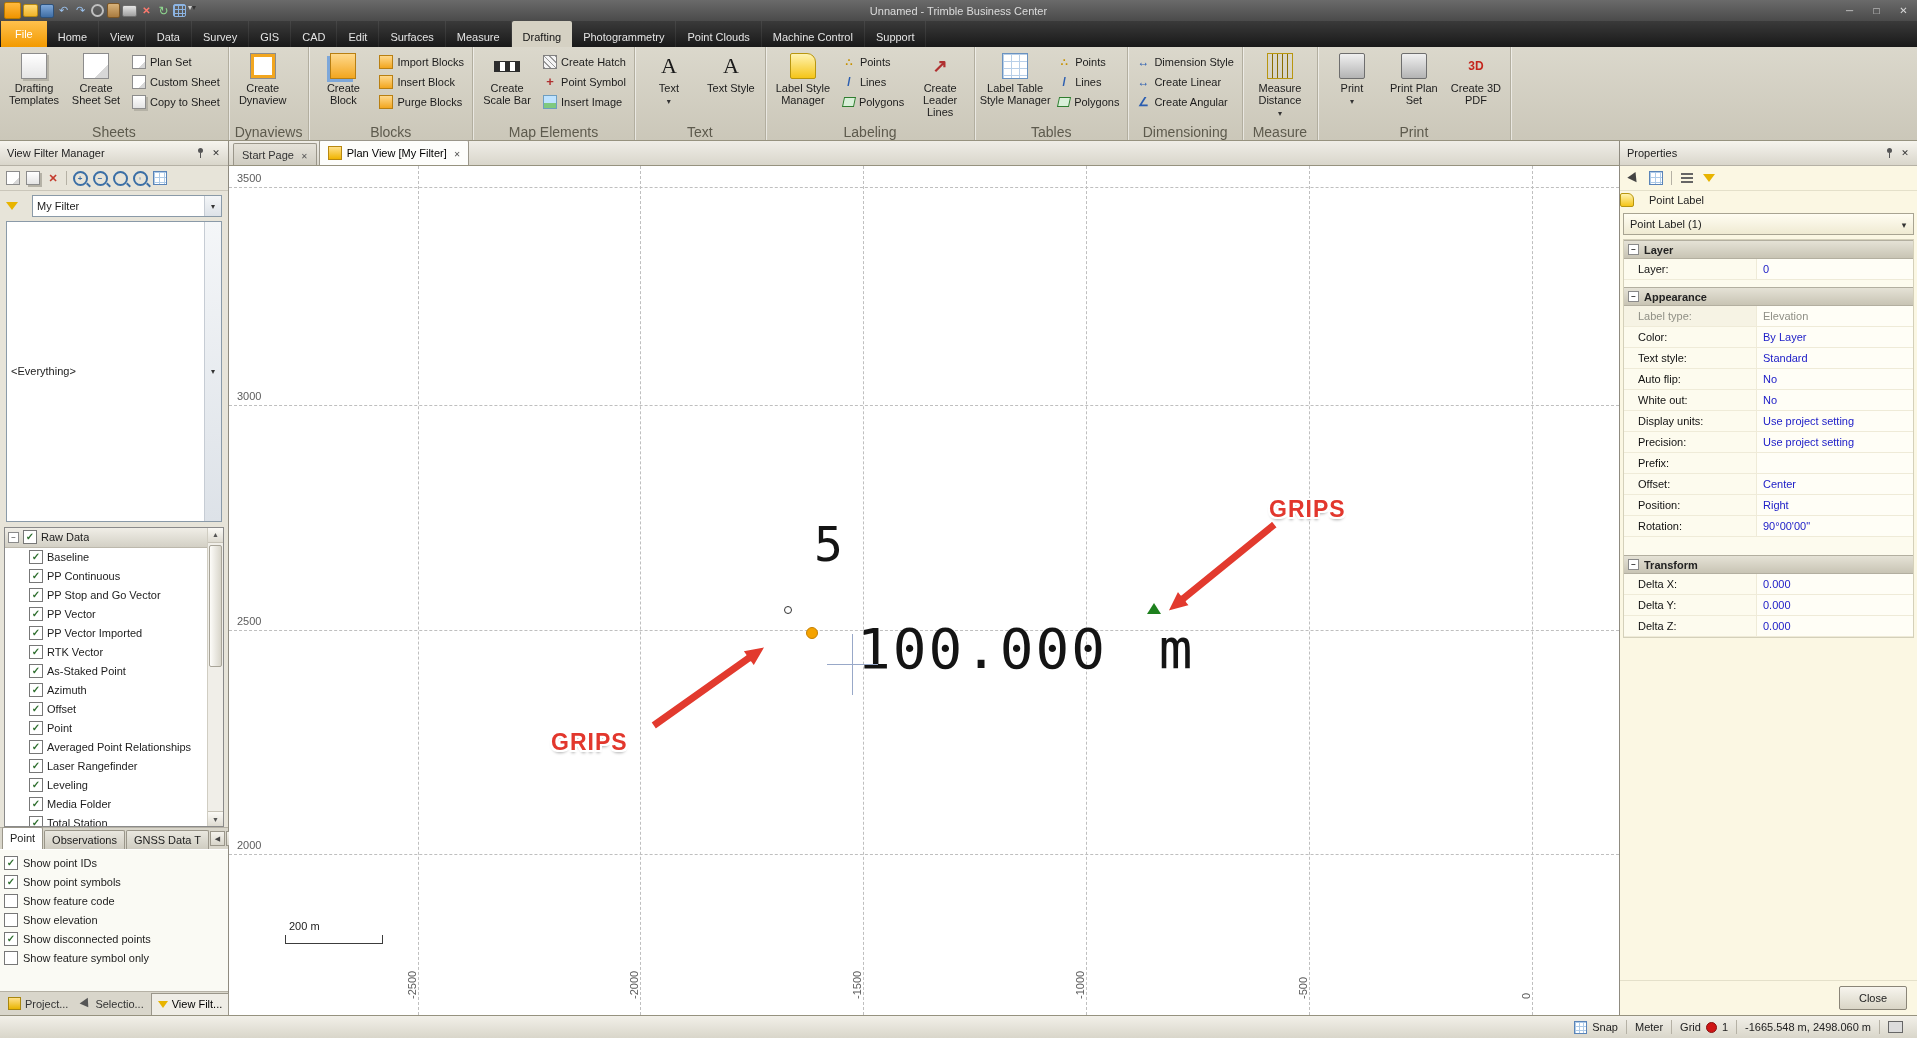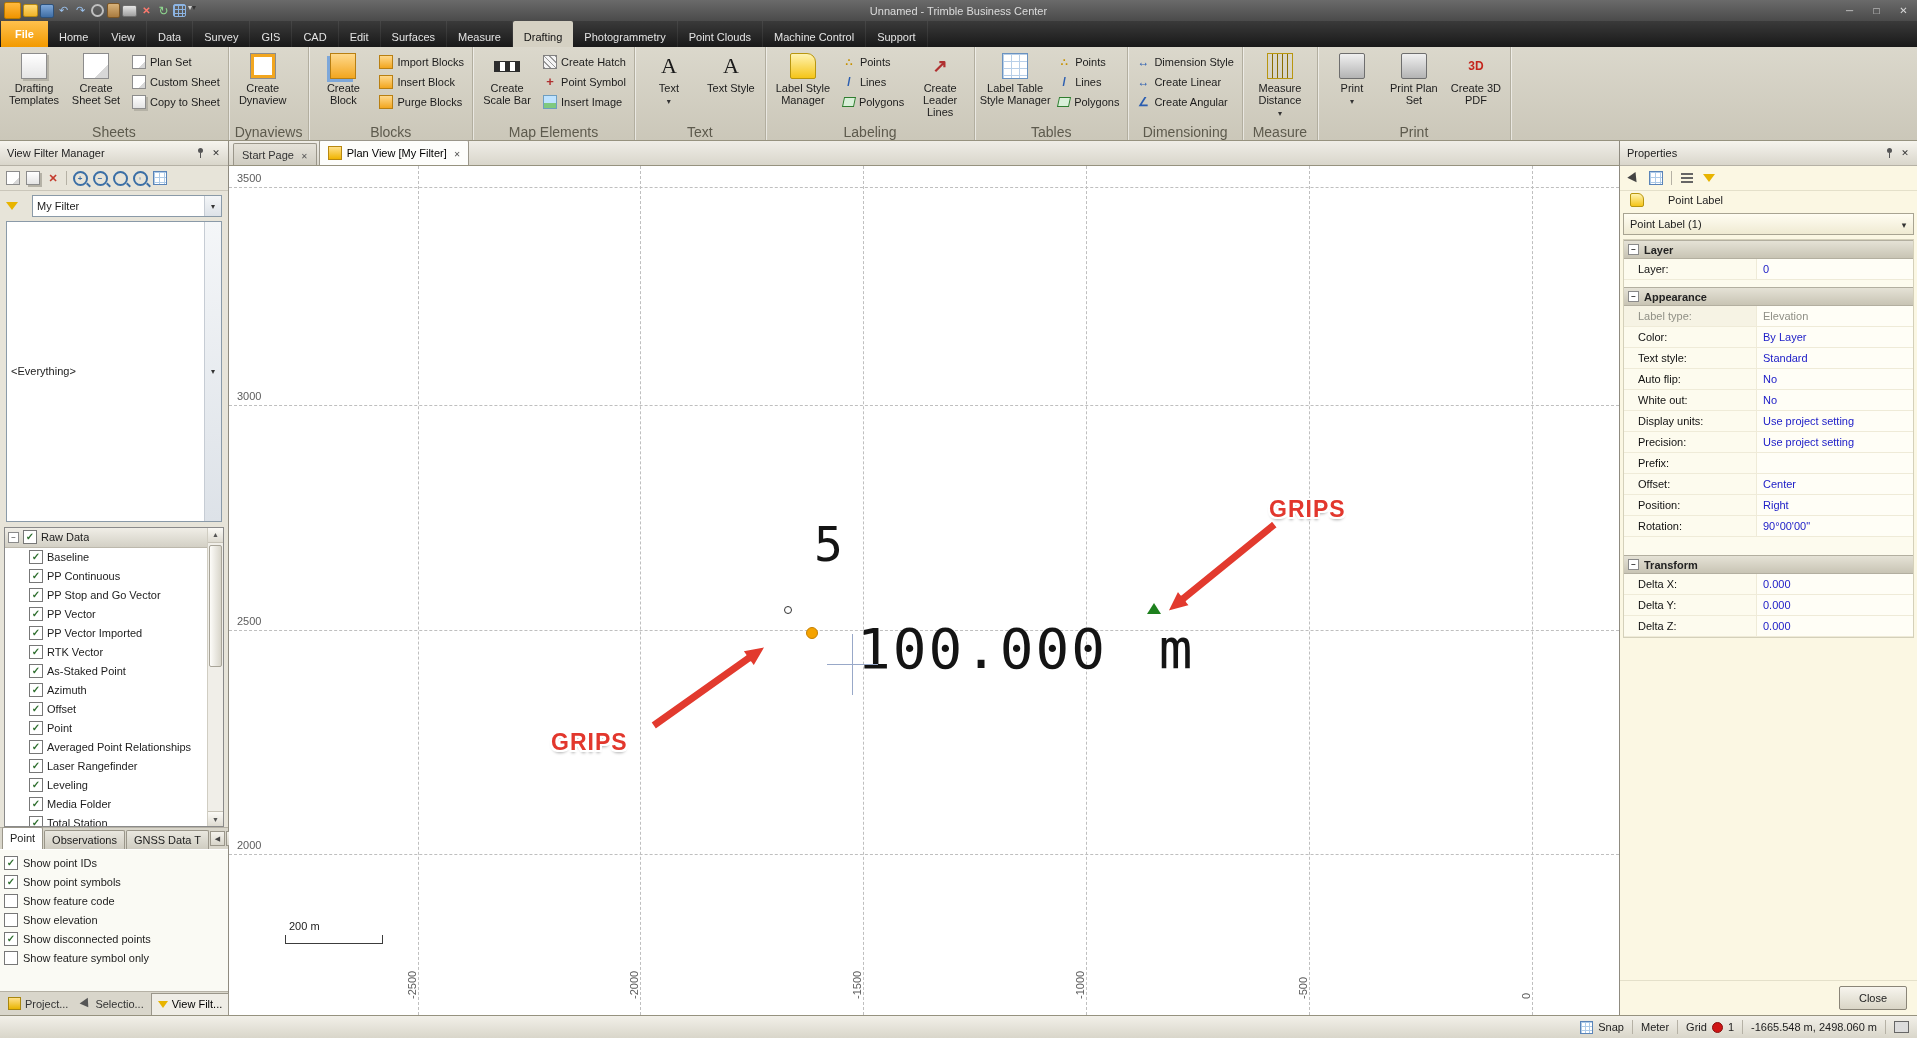--- a/index.html
+++ b/index.html
@@ -21,21 +21,21 @@
   .qi.green{color:#8fd98f;font-size:12px}
   .qi.bluegrid{border:1px solid #8cb4e2;background-image:linear-gradient(#8cb4e2 1px,transparent 1px),linear-gradient(90deg,#8cb4e2 1px,transparent 1px);background-size:4px 4px;width:11px;height:11px}
   .qi.caret{font-size:8px}
   .tb-title{position:absolute;left:0;right:0;text-align:center;font-size:11px;color:#dcdcdc;pointer-events:none}
   .winbtns{margin-left:auto;display:flex;z-index:2}
   .winbtn{width:27px;height:18px;display:flex;align-items:center;justify-content:center;color:#d8d8d8;font-size:10px}
 
   
   .tabs{height:26px;background:linear-gradient(#3a3a3a,#191919);display:flex;align-items:stretch;padding-left:1px}
   .tab{display:flex;align-items:center;padding:16px 11px;color:#e4e4e4;font-size:11px;border-right:1px solid rgba(255,255,255,.07)}
-  .tab.file{background:linear-gradient(#ffc14d,#f29a00);color:#fff;font-weight:bold;padding:0 14px;border-right:none}
+  .tab.file{background:linear-gradient(#ffc14d,#f29a00);color:#fff;font-weight:normal;padding:0 14px;border-right:none}
   .tab.active{background:#d5d1c3;color:#111;border-right:none;border-radius:2px 2px 0 0}
 
   
   .ribbon{height:93px;background:linear-gradient(#dbd8cc,#cbc7b9);display:flex;border-bottom:1px solid #96927f;flex:none}
   .rgroup{display:flex;flex-direction:column;border-right:1px solid #b2ae9f;box-shadow:1px 0 0 rgba(255,255,255,.55)}
   .rg-body{flex:1;display:flex;align-items:stretch;padding:2px 3px 0}
   .rg-title{height:15px;font-size:14px;color:#5d5a4d;text-align:center;padding:0 6px;line-height:14px}
   .btn-lg{width:62px;display:flex;flex-direction:column;align-items:center;padding-top:3px;border-radius:2px;cursor:default}
   .btn-lg .lbl{font-size:11px;line-height:12px;text-align:center;color:#1c1c1c}
   .btn-lg.w74{width:74px}
@@ -164,39 +164,39 @@
     text-shadow:-2px -2px 0 #fff,2px -2px 0 #fff,-2px 2px 0 #fff,2px 2px 0 #fff,0 -2px 0 #fff,0 2px 0 #fff,-2px 0 0 #fff,2px 0 0 #fff,0 3px 3px rgba(0,0,0,.35)}
   .grips1{left:1040px;top:330px}
   .grips2{left:322px;top:563px}
   .arrows{position:absolute;left:0;top:0;width:100%;height:100%;pointer-events:none}
 
   
   .props{width:297px;flex:none;display:flex;flex-direction:column;background:#fbf7e3;border-left:1px solid #8f8b80}
   .props-toolbar{height:24px;flex:none;display:flex;align-items:center;gap:4px;padding:0 5px;border-bottom:1px solid #e4e0ca}
   .selarrow{width:0;height:0;border-left:5px solid transparent;border-right:5px solid transparent;border-top:9px solid #444;transform:rotate(-35deg)}
   .bars{width:12px;height:11px;background-image:linear-gradient(#666 2px,transparent 2px);background-size:100% 4px}
-  .type-row{height:18px;flex:none;display:flex;align-items:center;gap:24px;padding-left:10px;color:#222}
+  .type-row{height:18px;flex:none;display:flex;align-items:center;gap:15px;padding-left:0;color:#222}
   .selector{height:20px;flex:none;margin:4px 3px;border:1px solid #a8a492;background:linear-gradient(#fffdf2,#efead2);display:flex;align-items:center;padding-left:6px}
   .selector .chev{margin-left:auto;width:18px;text-align:center}
   .selector .chev::after{content:"▾";font-size:9px;color:#333}
   .props-grid{margin:0 3px;border:1px solid #d4d0ba;background:#fdfbee}
   .sect-hdr{height:17px;display:flex;align-items:center;gap:5px;background:linear-gradient(#e5e2d6,#c8c4b4);border-top:1px solid #b3afa0;border-bottom:1px solid #b3afa0;padding-left:4px;font-weight:bold;color:#222}
   .sect-hdr.gap{margin-top:7px}
   .sect-hdr.gap2{margin-top:18px}
   .prow{height:20px;display:flex;align-items:stretch;border-bottom:1px solid #efebd8;background:#fdfbee}
   .plbl{width:118px;flex:none;padding-left:14px;color:#111;display:flex;align-items:center}
   .pval{flex:1;border-left:1px solid #efebd8;padding-left:6px;color:#2020c8;display:flex;align-items:center;background:#fffef6;white-space:nowrap;overflow:hidden}
   .prow.gray{background:#f6f3e4}
   .prow.gray .plbl,.prow.gray .pval{color:#8f8f85}
   .props-fill{flex:1}
   .props-footer{height:34px;flex:none;display:flex;align-items:center;justify-content:flex-end;padding-right:10px;border-top:1px solid #e4e0ca}
   .close-btn{width:66px;height:22px;border:1px solid #8a8578;border-radius:2px;background:linear-gradient(#f7f5ee,#d9d5c6);display:flex;align-items:center;justify-content:center;color:#222}
 
   
-  .statusbar{height:22px;flex:none;background:linear-gradient(#f2f0e9,#d9d6ca);border-top:1px solid #96927f;display:flex;align-items:center;padding:0 0;color:#222}
+  .statusbar{height:22px;flex:none;background:linear-gradient(#f2f0e9,#d9d6ca);border-top:1px solid #96927f;display:flex;align-items:center;padding:0 6px;color:#222}
   .sb-spacer{flex:1}
   .sb-item{display:flex;align-items:center;gap:5px;padding:0 8px;height:100%}
   .sb-sep{width:1px;height:14px;background:#b5b1a5}
   .snap-ic{width:11px;height:11px;border:1px solid #5a84b8;background-image:linear-gradient(#aecbe8 1px,transparent 1px),linear-gradient(90deg,#aecbe8 1px,transparent 1px);background-size:4px 4px;background-color:#fff}
   .sb-dot{width:9px;height:9px;border-radius:50%;background:#cf1515;border:1px solid #871010}
   .monitor{width:13px;height:10px;border:1px solid #666;background:#dcdcdc}
 </style>
 </head>
 <body>
 

